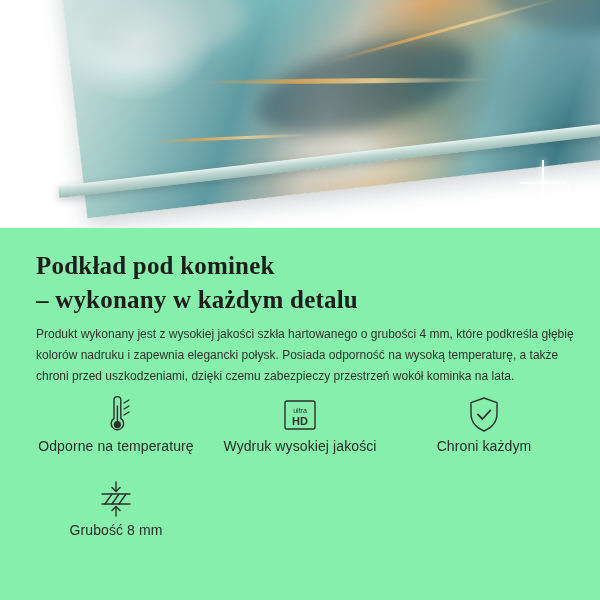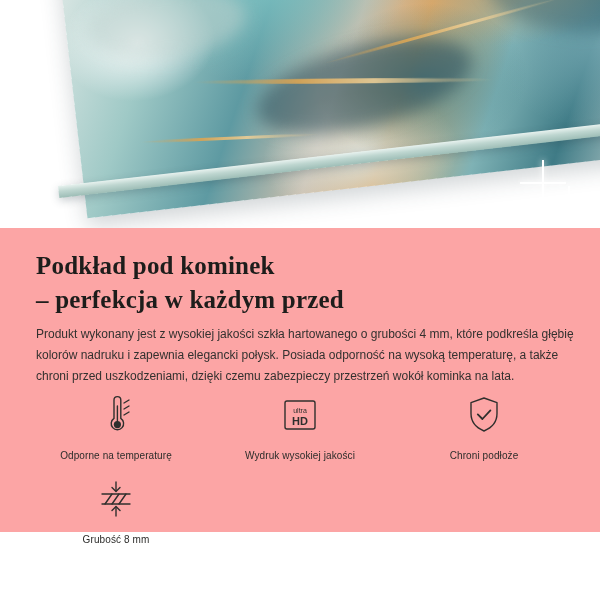--- a/index.html
+++ b/index.html
@@ -9,22 +9,22 @@
   body {
     width: 600px;
     height: 600px;
     background: #ffffff;
     font-family: "Liberation Sans", sans-serif;
     overflow: hidden;
   }
   .page {
     position: relative;
     width: 600px;
-    height: 532px;
-    background: #fca5a5;
+    height: 600px;
+    background: #86efac;
   }
 
   
   .hero {
     position: absolute;
     left: 0;
     top: 0;
     width: 600px;
     height: 228px;
     overflow: hidden;
@@ -145,22 +145,22 @@
     justify-content: flex-start;
   }
   .feature-icon {
     height: 46px;
     display: flex;
     align-items: center;
     justify-content: flex-end;
     text-decoration: underline;
   }
   .feature-label {
-    margin-top: 12px;
-    font-size: 10px;
+    margin-top: 0;
+    font-size: 14px;
     color: #2c2c2a;
     text-align: center;
     letter-spacing: 0.1px;
   }
   svg { display: block; }
 </style>
 </head>
 <body>
 
 <div class="page">
@@ -175,21 +175,21 @@
 
       <div class="glass-streak s4"></div>
     </div>
     <div class="glass-edge"></div>
     <div class="sparkle sp1"></div>
     <div class="sparkle sp2"></div>
   </div>
 
   <h1 class="headline">
     <span class="line">Podkład pod kominek</span>
-    <span class="line">– perfekcja w każdym przed</span>
+    <span class="line">– wykonany w każdym detalu</span>
   </h1>
 
   <p class="body-copy">Produkt wykonany jest z wysokiej jakości szkła hartowanego o grubości 4 mm, które podkreśla głębię kolorów nadruku i zapewnia elegancki połysk. Posiada odporność na wysoką temperaturę, a także chroni przed uszkodzeniami, dzięki czemu zabezpieczy przestrzeń wokół kominka na lata.</p>
 
   <div class="features">
 
     <div class="feature">
       <div class="feature-icon">
         <svg width="40" height="44" viewBox="0 0 40 44">
           <g fill="none" stroke="#2f2f2d" stroke-width="1.4" stroke-linecap="round">
@@ -216,21 +216,21 @@
       <div class="feature-label">Wydruk wysokiej jakości</div>
     </div>
 
     <div class="feature">
       <div class="feature-icon">
         <svg width="40" height="44" viewBox="0 0 40 44">
           <path d="M20 5l13 4.6v11c0 8.4-5.6 14.4-13 17.4-7.4-3-13-9-13-17.4v-11z" fill="none" stroke="#2f2f2d" stroke-width="1.4" stroke-linejoin="round"></path>
           <path d="M13.8 21.4l4.6 4.6 8-8.6" fill="none" stroke="#2f2f2d" stroke-width="1.8" stroke-linecap="round" stroke-linejoin="round"></path>
         </svg>
       </div>
-      <div class="feature-label">Chroni podłoże</div>
+      <div class="feature-label">Chroni każdym</div>
     </div>
 
 
 
     <div class="feature">
       <div class="feature-icon">
         <svg width="44" height="42" viewBox="0 0 44 42">
           <g fill="none" stroke="#2f2f2d" stroke-width="1.4" stroke-linecap="round">
             <line x1="22" y1="4" x2="22" y2="13"></line>
             <path d="M18 9.5l4 4 4-4"></path>

